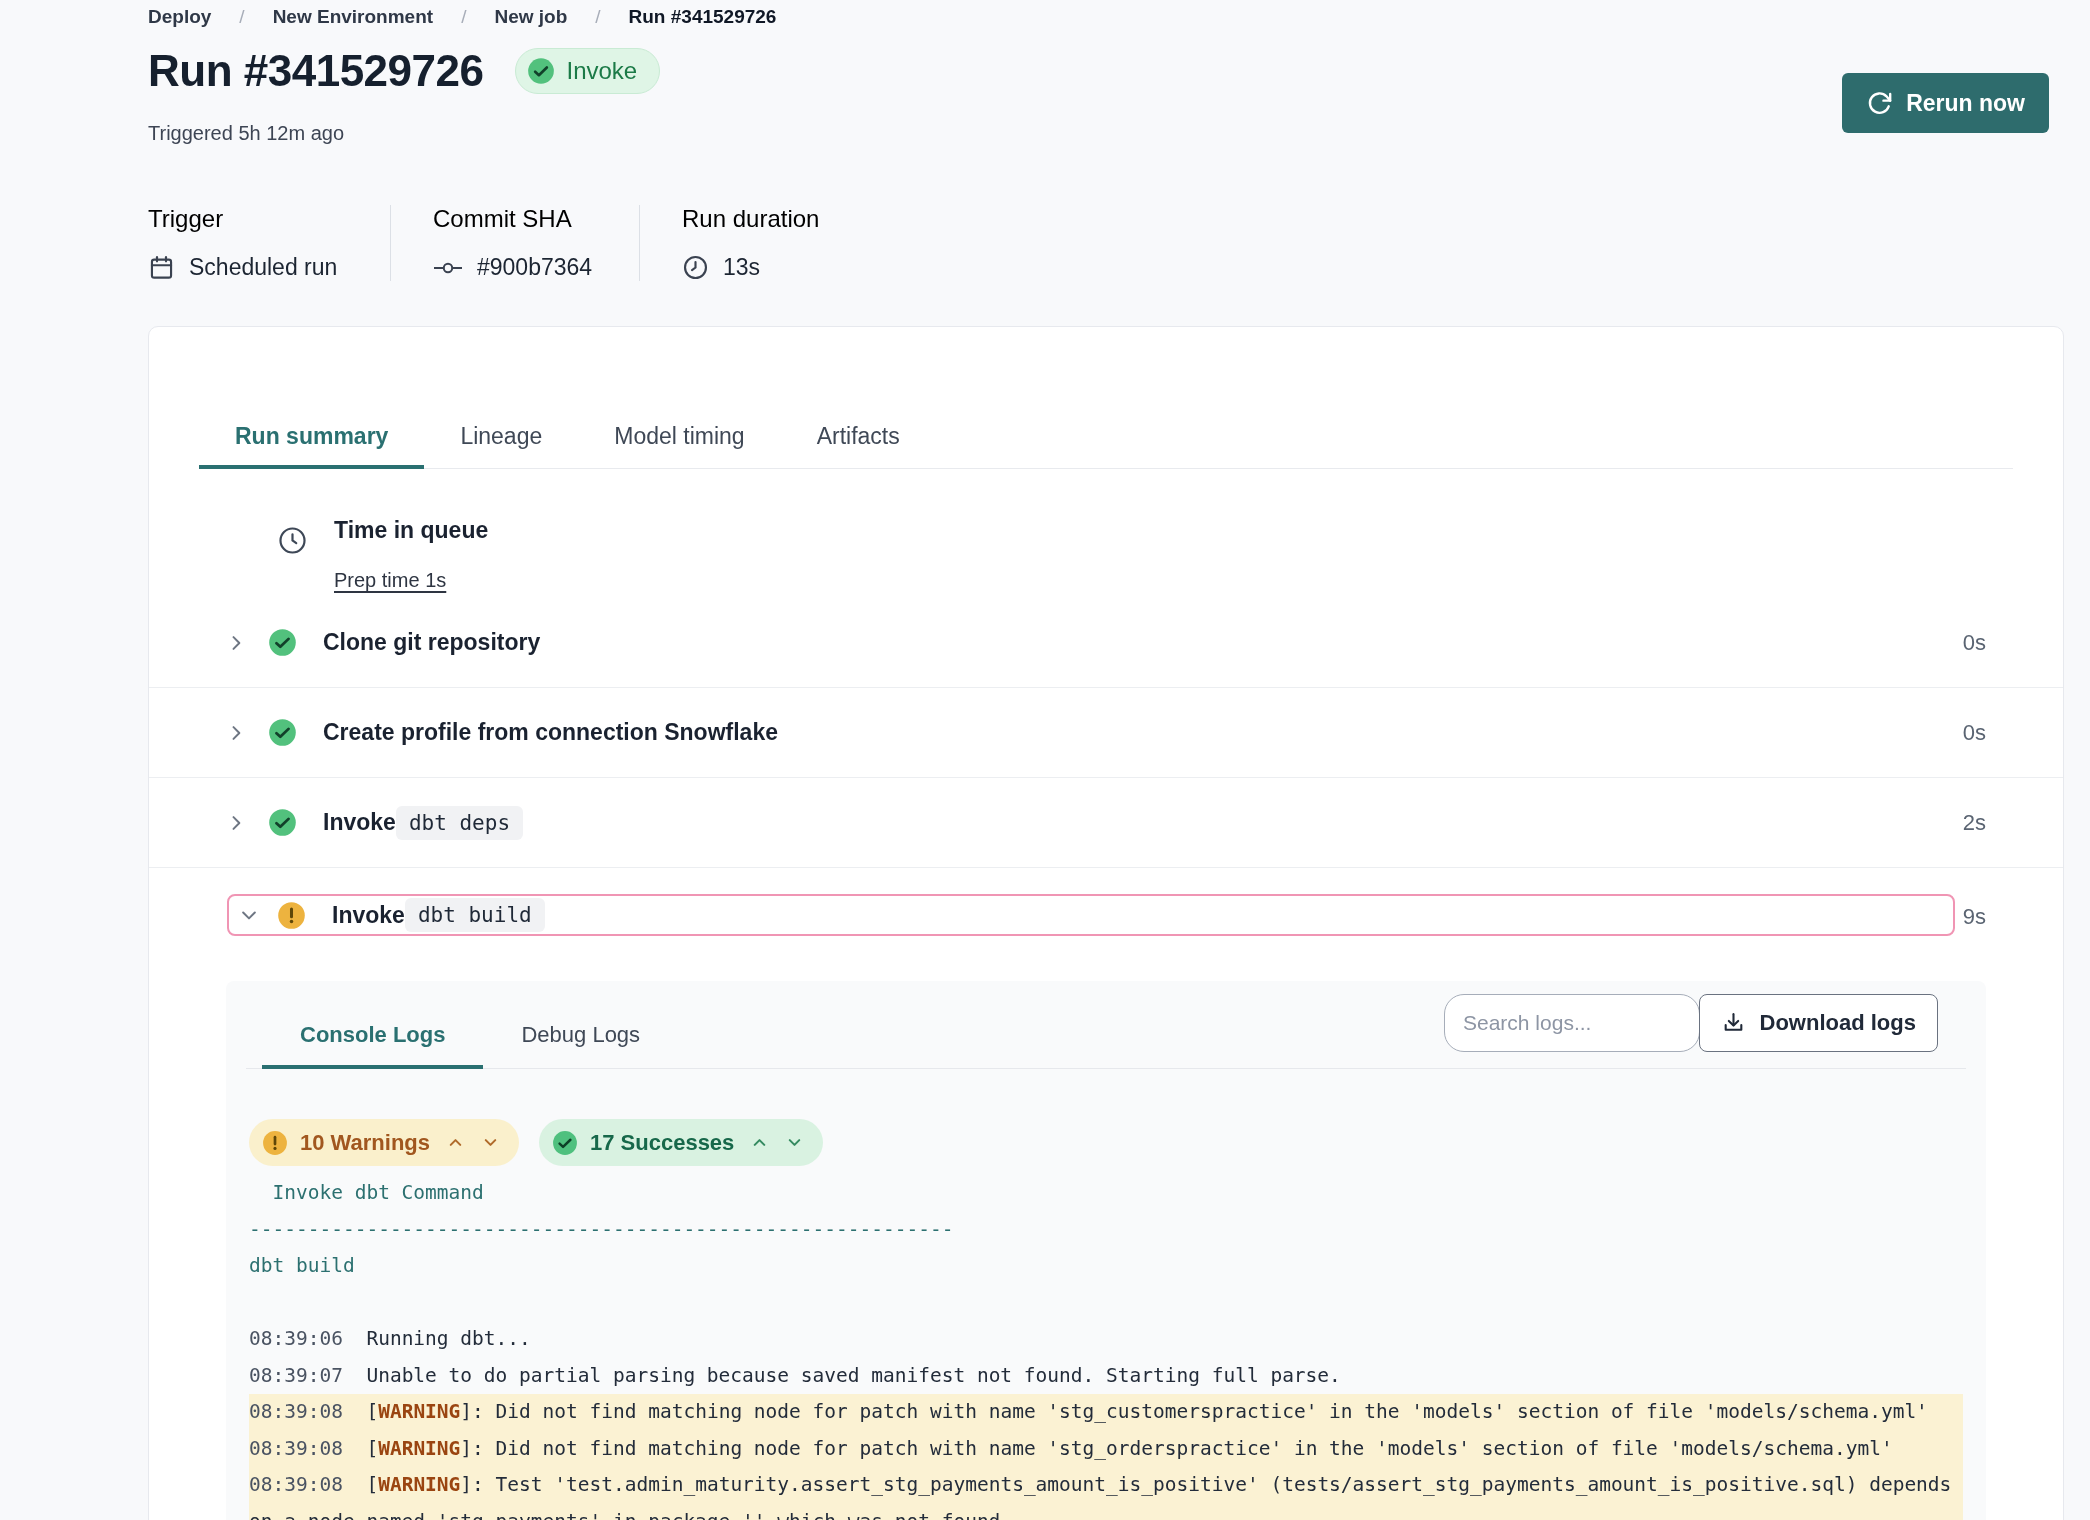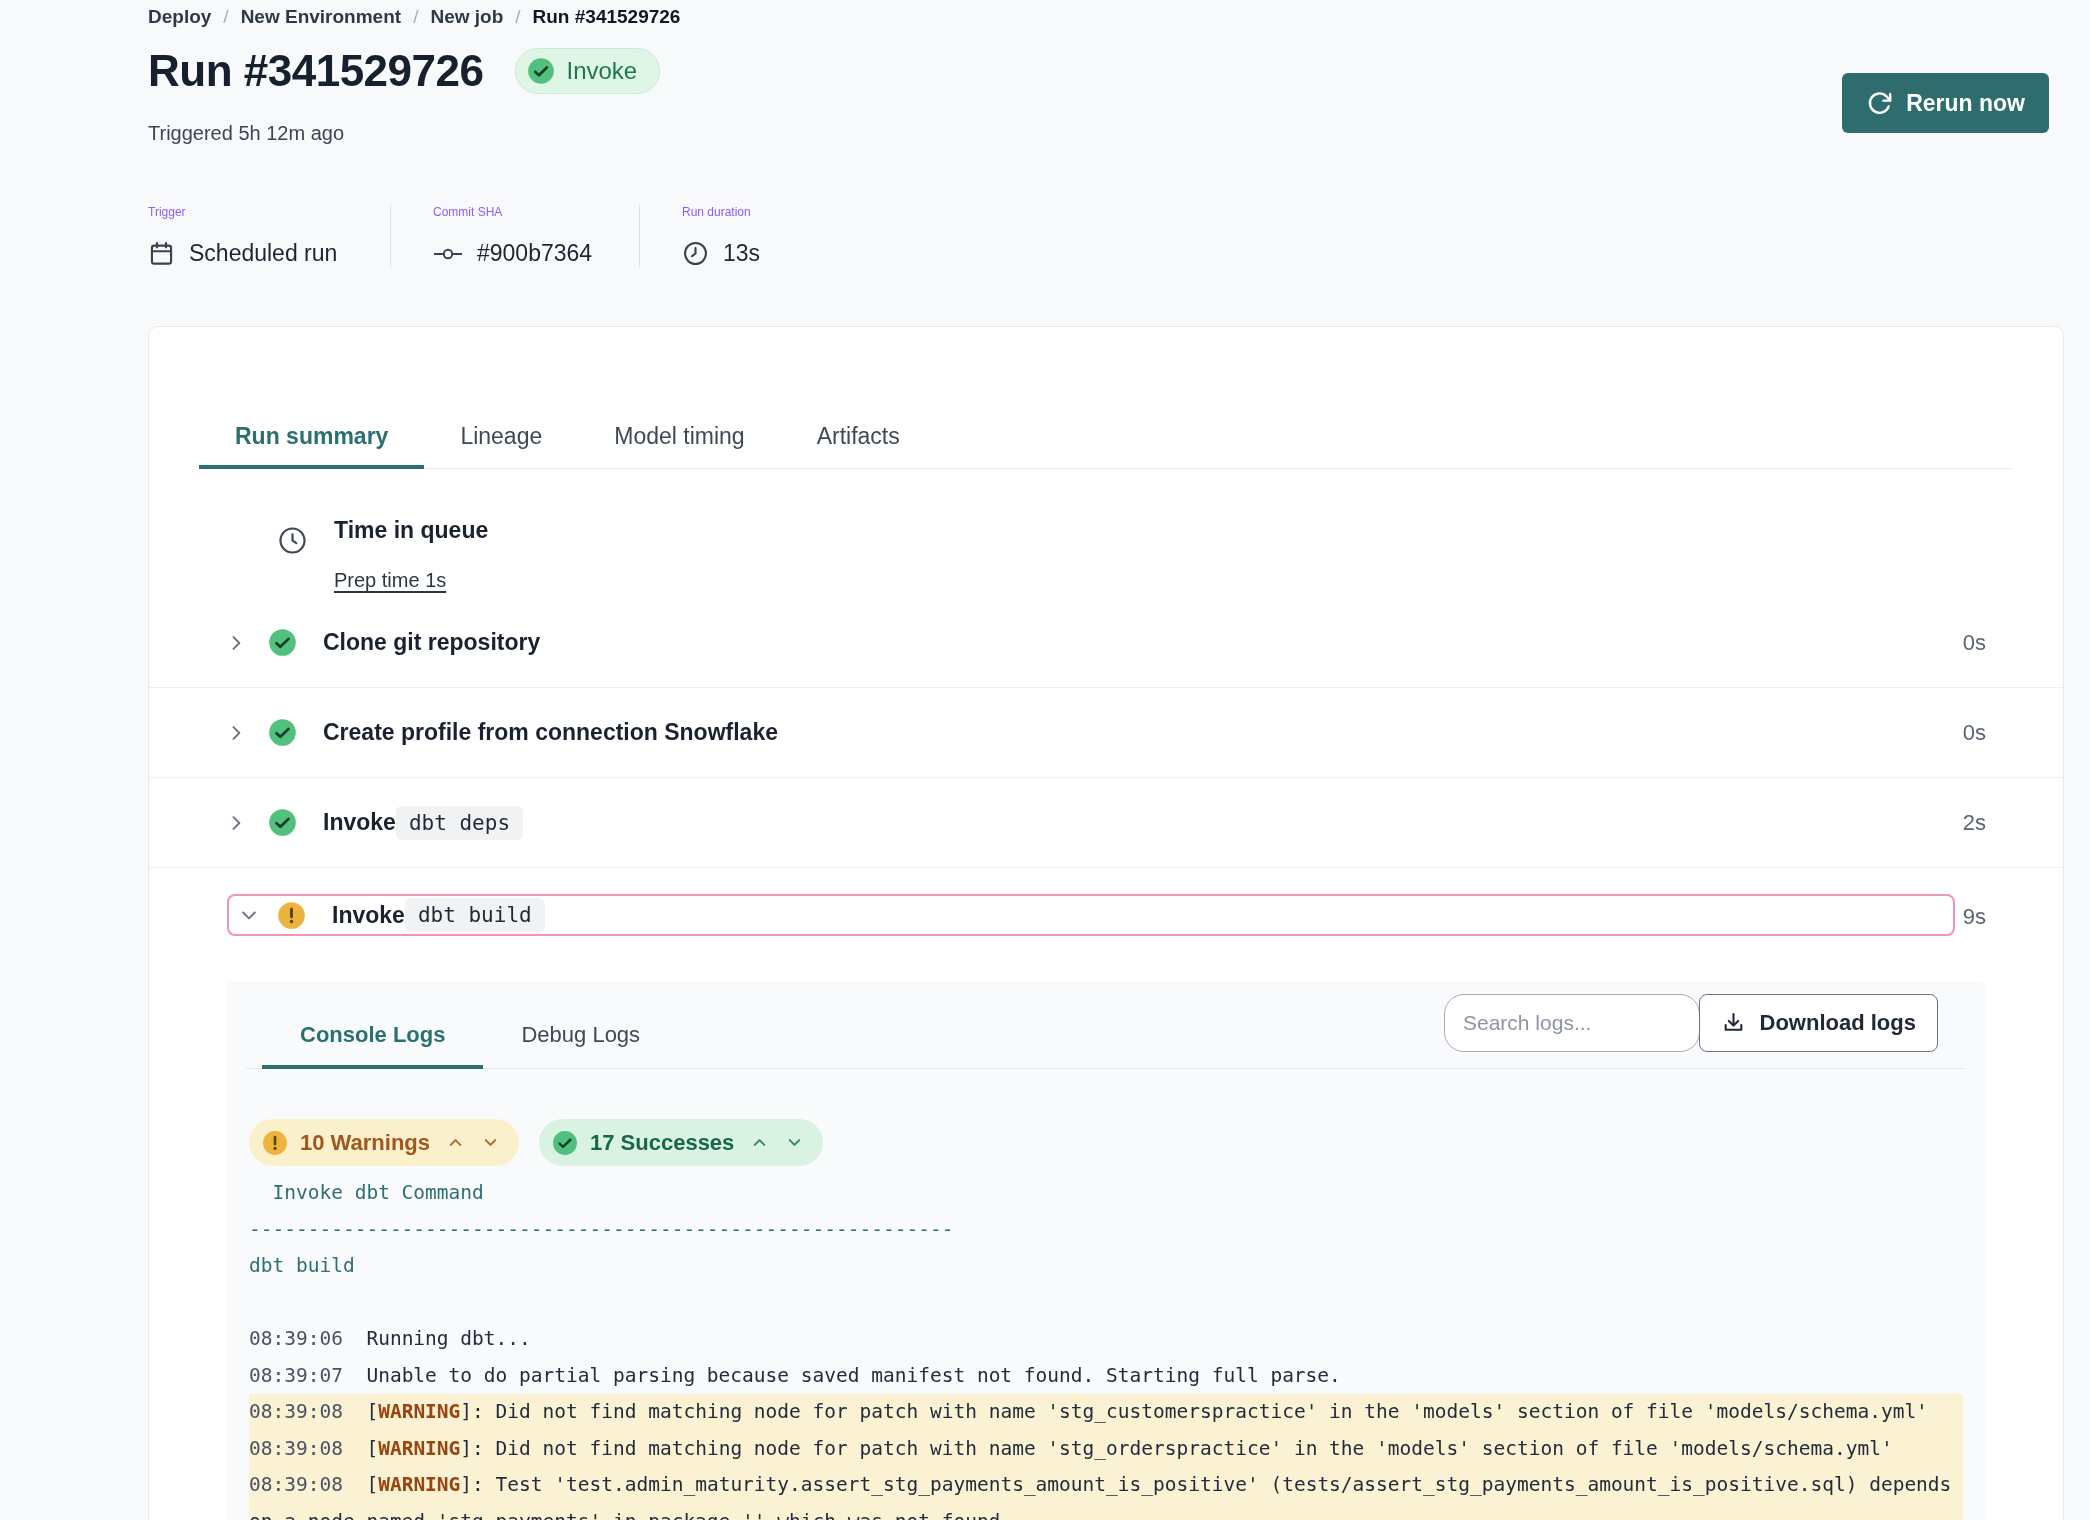--- a/index.html
+++ b/index.html
@@ -14,42 +14,42 @@
     --teal:#2E6C6D; --tab-teal:#2A7071; --green-icon:#52C17D;
     --badge-bg:#DFF5E6; --badge-border:#C9EBD4; --badge-text:#1B7A47;
     --warn-icon:#EDB33F; --warn-pill-bg:#FAF0CC; --warn-pill-text:#A1571F;
     --succ-pill-bg:#D9F2E1; --succ-pill-text:#17684A;
     --pink:#F095B4; --hl:#FBF2D3; --log-teal:#2C7070;
     --divider:#ECEEF1; --card-border:#E7E9EE;
   }
 
   
   .breadcrumb{ position:absolute; left:148px; top:2px; height:30px;
-    display:flex; align-items:center; gap:12px; font-size:19px; font-weight:700; color:#2F3847;}
+    display:flex; align-items:center; gap:28px; font-size:19px; font-weight:700; color:#2F3847;}
   .breadcrumb .sep{ color:#A8AEB9; font-weight:400; }
   .breadcrumb .crumb{ cursor:pointer; }
   .breadcrumb .crumb.current{ color:#101826; cursor:default; }
 
   .title-row{ position:absolute; left:148px; top:46px; display:flex; align-items:center; gap:32px; }
   .page-title{ font-size:44px; font-weight:800; letter-spacing:-0.5px; color:#16202E; }
   .status-badge{ height:46px; padding:0 22px 0 11px; border-radius:23px;
     background:var(--badge-bg); border:1px solid var(--badge-border);
     display:flex; align-items:center; gap:11px; font-size:24px; color:var(--badge-text); }
 
   .rerun-button{ position:absolute; right:41px; top:73px; height:60px; padding:0 24px;
     background:var(--teal); border:none; border-radius:6px; color:#fff;
     font-family:"Liberation Sans", sans-serif; font-size:23px; font-weight:600;
     display:flex; align-items:center; gap:13px; cursor:pointer; }
 
   .triggered{ position:absolute; left:148px; top:122px; font-size:20px; color:#3D4554; }
 
   .meta-row{ position:absolute; left:148px; top:205px; display:flex; }
   .meta-col{ padding-right:44px; border-right:1px solid #DCE0E6; margin-right:42px; }
   .meta-col:last-child{ border-right:none; }
-  .meta-label{ font-size:12px; color:#8b5cf6; }
+  .meta-label{ font-size:24px; color:#000000; }
   .meta-value{ margin-top:21px; display:flex; align-items:center; gap:14px;
     font-size:23px; font-weight:500; color:#1C2532; }
   .meta-col.c1{ min-width:243px; } .meta-col.c2{ min-width:207px; }
 
   
   .card{ position:absolute; left:148px; top:326px; width:1916px; height:1260px;
     background:#fff; border:1px solid var(--card-border); border-radius:10px; overflow:hidden; }
 
   .tab-bar{ position:absolute; left:50px; right:50px; top:80px; height:62px;
     display:flex; border-bottom:1px solid #E8EAEE; }

